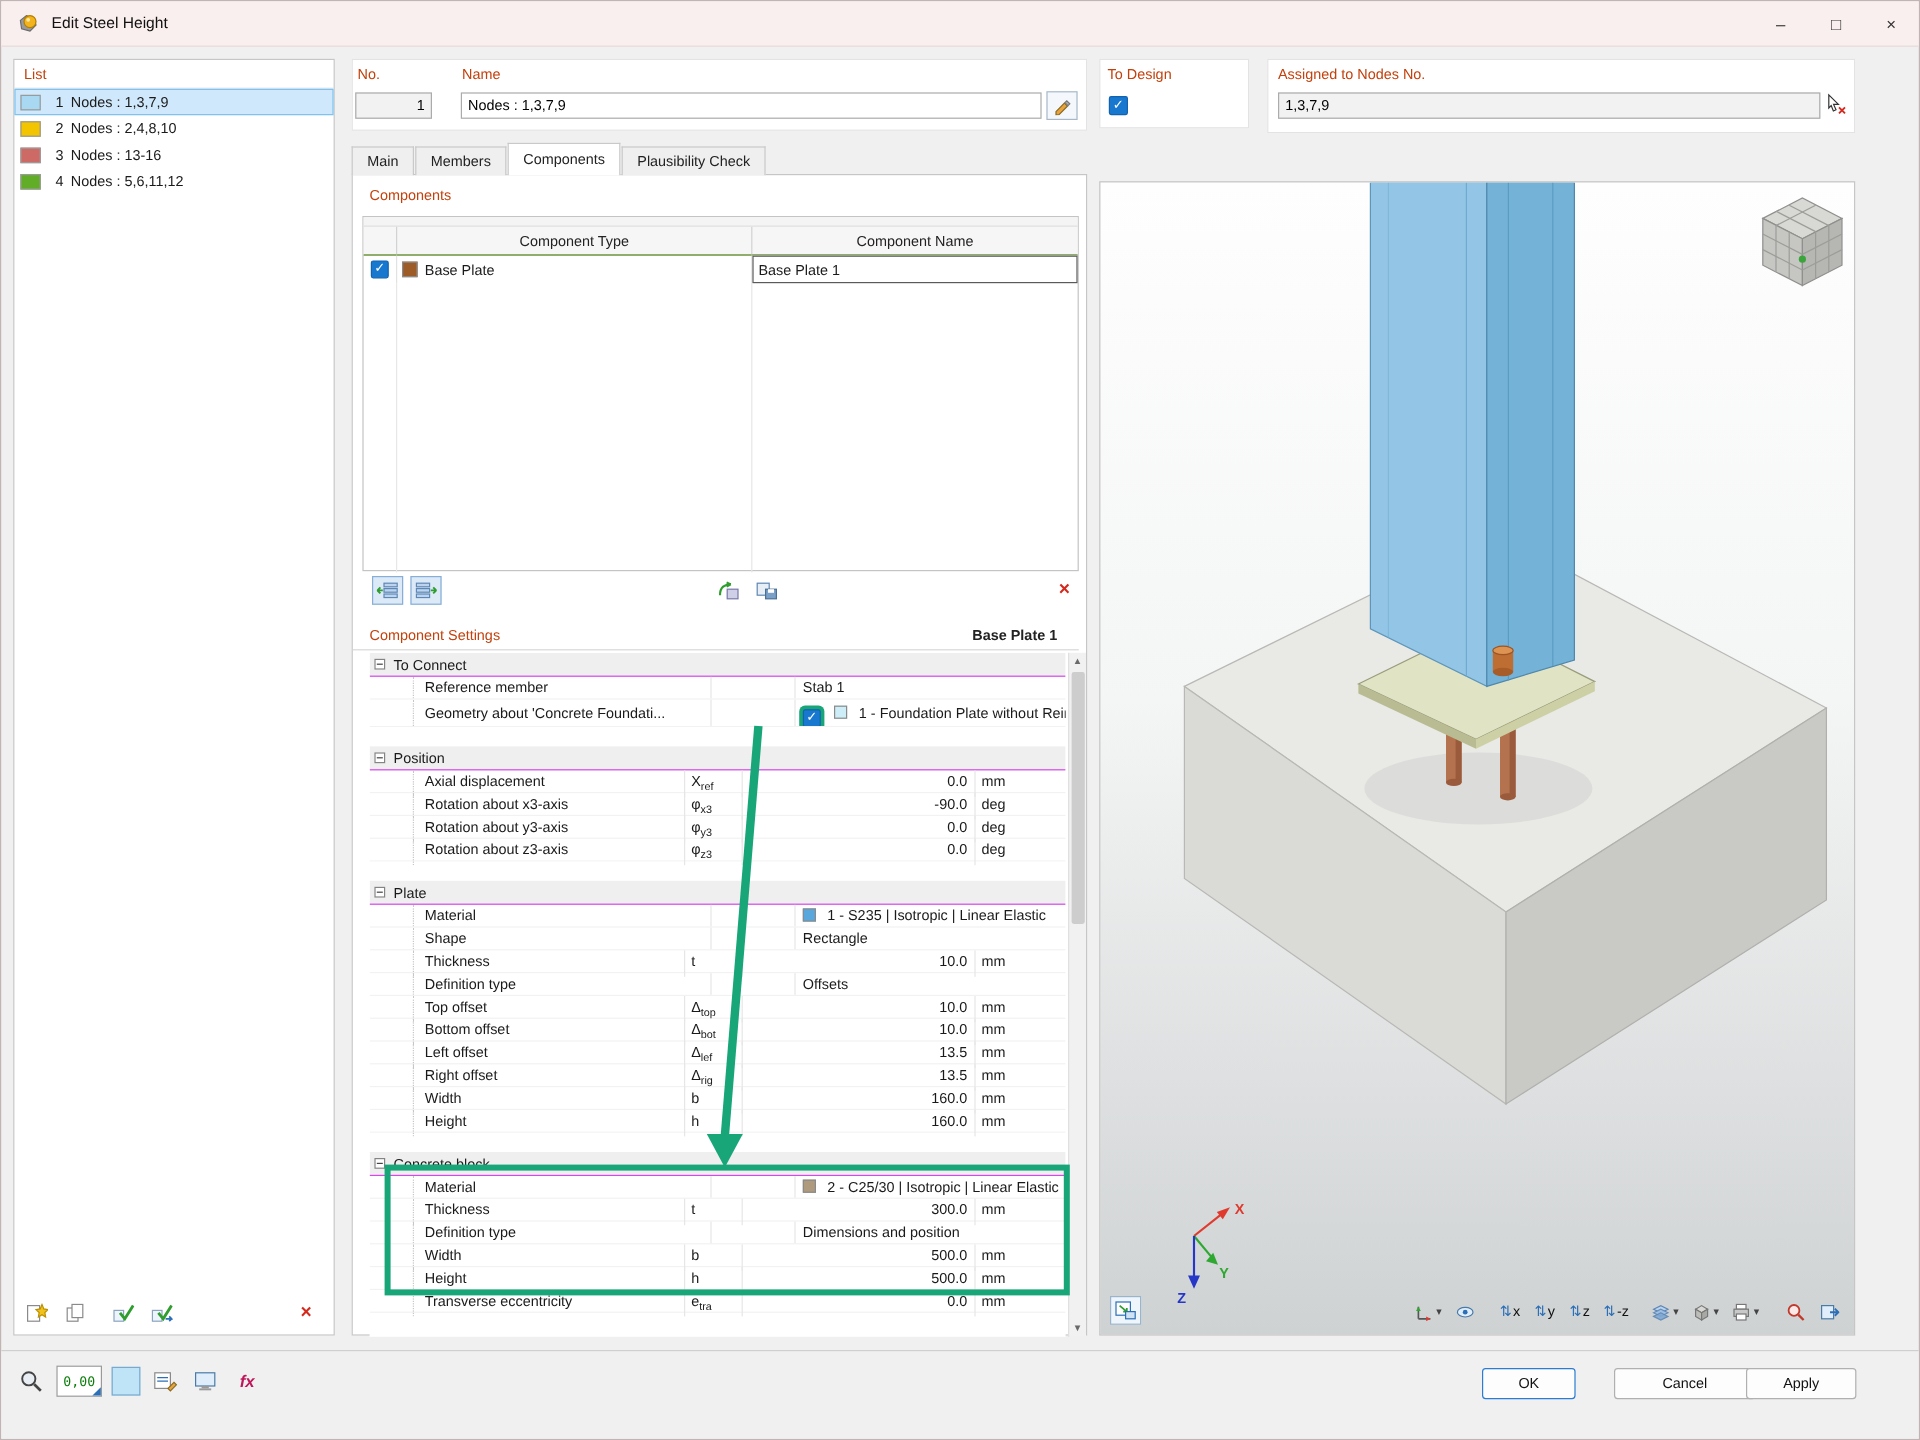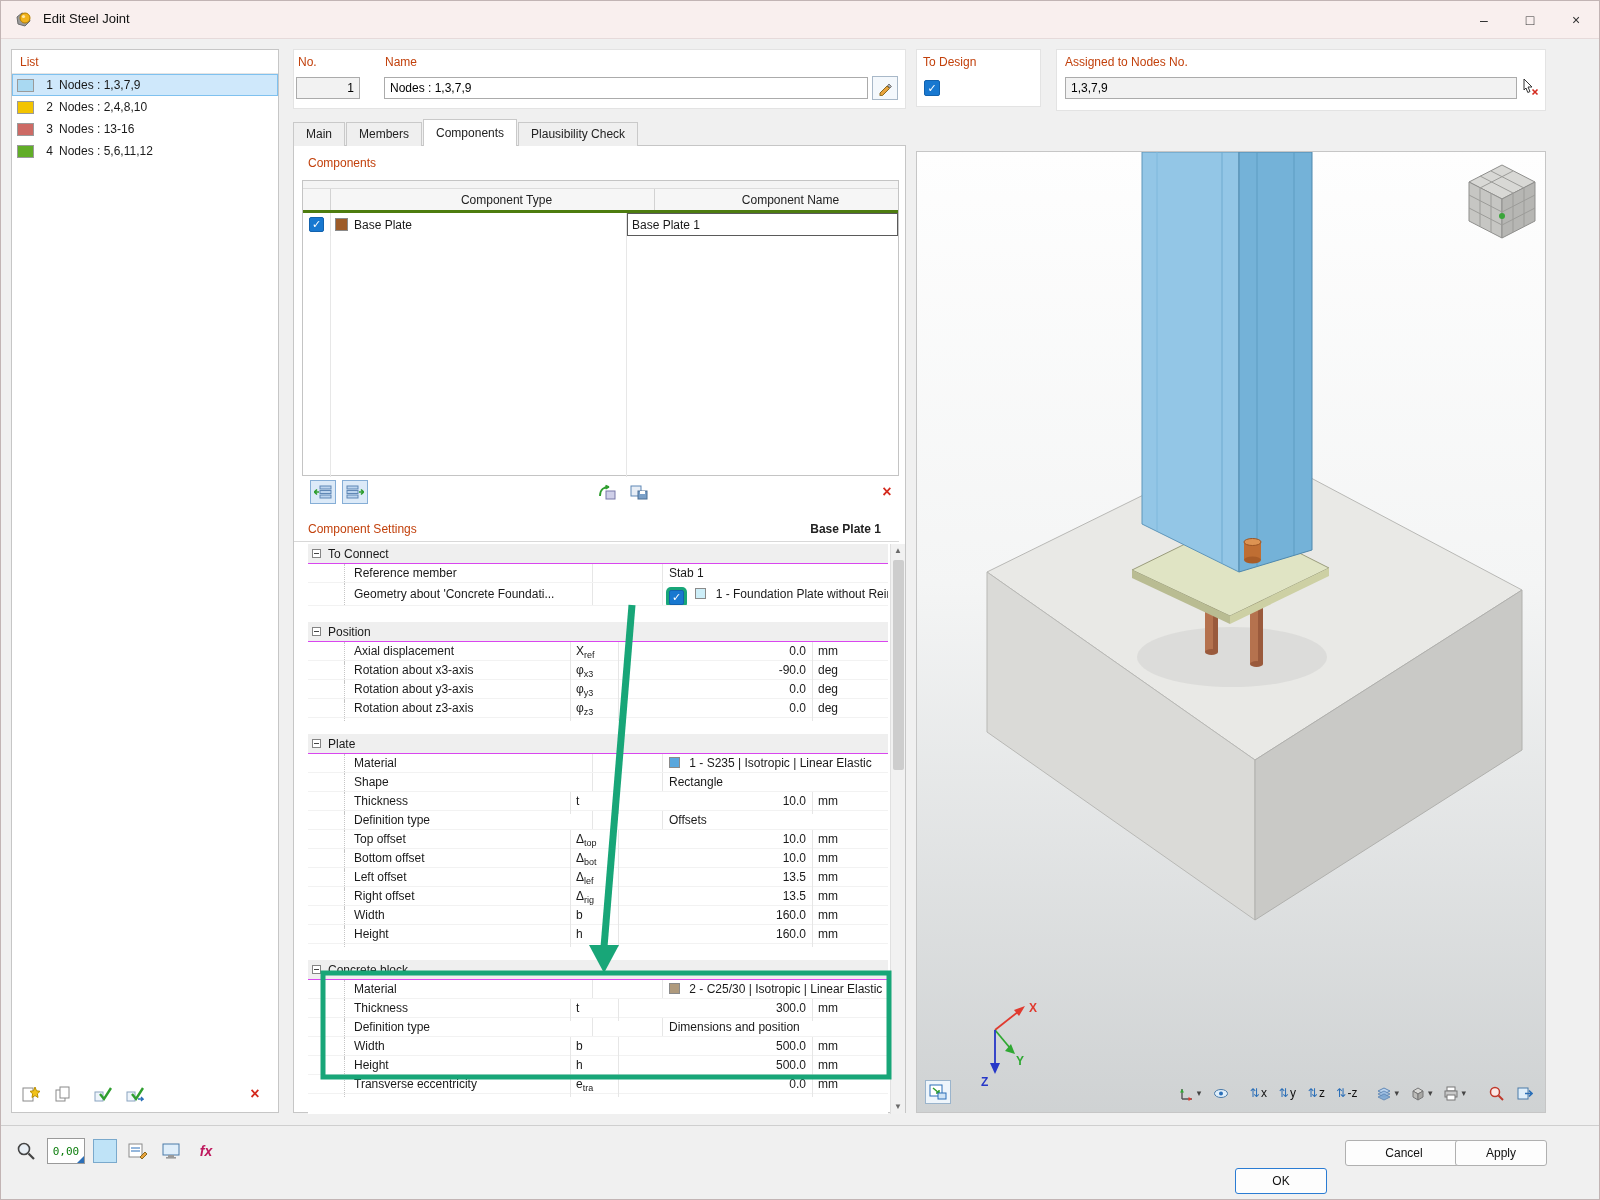--- a/index.html
+++ b/index.html
@@ -46,21 +46,21 @@
   .tabs { position:absolute; left:292px; top:118px; height:27px; display:flex; align-items:flex-end; z-index:3; }
   .tab { height:24px; line-height:22px; padding:0 12px; background:#efefef; border:1px solid #c9c9c9; border-bottom:none; margin-right:1px; color:#222; }
   .tab.active { height:27px; line-height:26px; background:#fff; position:relative; z-index:4; }
 
   
   .center { left:292px; top:144px; width:613px; height:968px; z-index:2; }
   .c-head { position:absolute; left:14px; top:10px; }
 
   .ctable { position:absolute; left:8px; top:34px; width:597px; height:296px; border:1px solid #c4c4c4; background:#fff; }
   .ctable .strip { height:8px; background:#f4f4f4; border-bottom:1px solid #dcdcdc; }
-  .ctable .hrow { display:grid; grid-template-columns:28px 296px 1fr; height:24px; background:#f6f6f6; border-bottom:3px solid #4d7c0f;gap:28px; }
+  .ctable .hrow { display:grid; grid-template-columns:28px 296px 1fr; height:24px; background:#f6f6f6; border-bottom:1px solid #4d7c0f; }
   .ctable .hcell { display:flex; align-items:center; justify-content:center; border-right:1px solid #d2d2d2; color:#222; }
   .ctable .drow { display:grid; grid-template-columns:28px 296px 1fr; height:23px; }
   .ctable .dcell { display:flex; align-items:center; border-right:1px solid #e2e2e2; padding:0 4px; }
   .ctable .namecell { border:1px solid #5a5a5a; background:#fff; padding:0 4px; display:flex; align-items:center; }
   .ctable .bodyrest { position:relative; height:241px; }
   .vline { position:absolute; top:0; bottom:0; width:1px; background:#e7e7e7; }
   .sw { width:13px; height:13px; border:1px solid #8a8a8a; margin-right:6px; flex:none; }
 
   .ctools { position:absolute; left:8px; top:334px; width:597px; height:26px; }
   .ctools .tbtn { position:absolute; top:0; }
@@ -120,21 +120,21 @@
 <div id="app">
 
   <div class="titlebar">
     <span class="app-icon">
       <svg width="22" height="22">
           <polygon points="4,8 9,4 15,6 17,12 12,17 5,15" fill="#9a9a9a" stroke="#6b6b6b"></polygon>
           <circle cx="12" cy="9" r="5" fill="#f2b31c" stroke="#b57f00"></circle>
           <circle cx="10.5" cy="7.5" r="1.6" fill="#ffe9a8"></circle>
         </svg>
     </span>
-    <span class="title">Edit Steel Joint</span>
+    <span class="title">Edit Steel Height</span>
     <div class="win-btn" style="right:92px;">–</div>
     <div class="win-btn" style="right:46px;">□</div>
     <div class="win-btn close" style="right:0;">×</div>
   </div>
 
   <div class="panel list-panel">
     <div class="list-header blue-h">List</div>
     <div class="list-item selected">
       <span class="list-sw" style="background: rgb(169, 217, 242);"></span>
       <span class="list-num">1</span>
@@ -619,21 +619,21 @@
         <svg width="20" height="18">
             <rect x="1" y="2" width="16" height="11" fill="#dfeefa" stroke="#4a7aa8"></rect>
             <rect x="6" y="13" width="6" height="2" fill="#9a9a9a"></rect>
             <rect x="4" y="15" width="10" height="1.6" fill="#9a9a9a"></rect>
           </svg>
       </div>
       <div class="tbtn">
           <span class="fx">fx</span>
         </div>
     </div>
-    <div class="btn default" style="left:1234px;width:92px;margin-top:28px;">OK</div>
+    <div class="btn default" style="left:1234px;width:78px;">OK</div>
     <div class="btn" style="left:1344px;width:118px;">Cancel</div>
     <div class="btn" style="left:1454px;width:92px;">Apply</div>
   </div>
 
   <svg class="overlay">
     <path d="M631 604 L603 946" stroke="#18a678" stroke-width="7" fill="none"></path>
     <polygon points="588,944 618,944 603,972" fill="#18a678"></polygon>
     <rect x="322" y="972" width="566" height="104" fill="none" stroke="#18a678" stroke-width="5"></rect>
   </svg>
 

